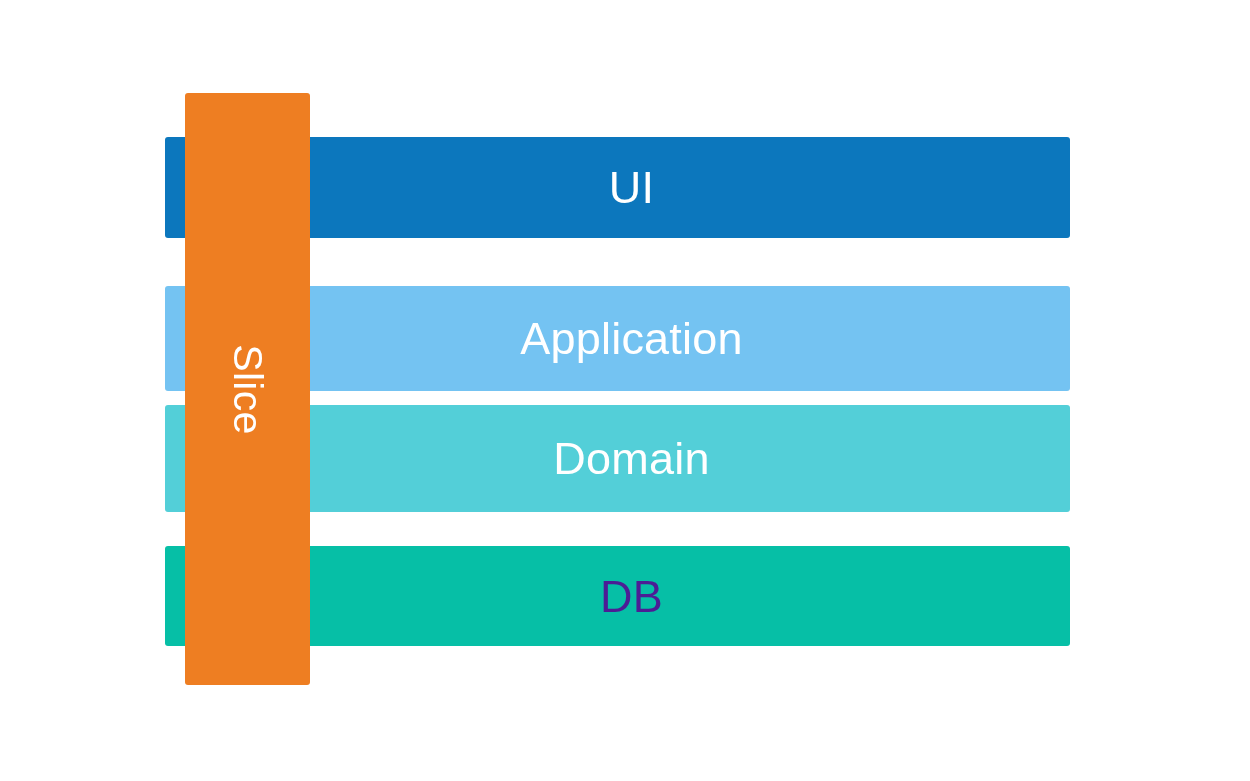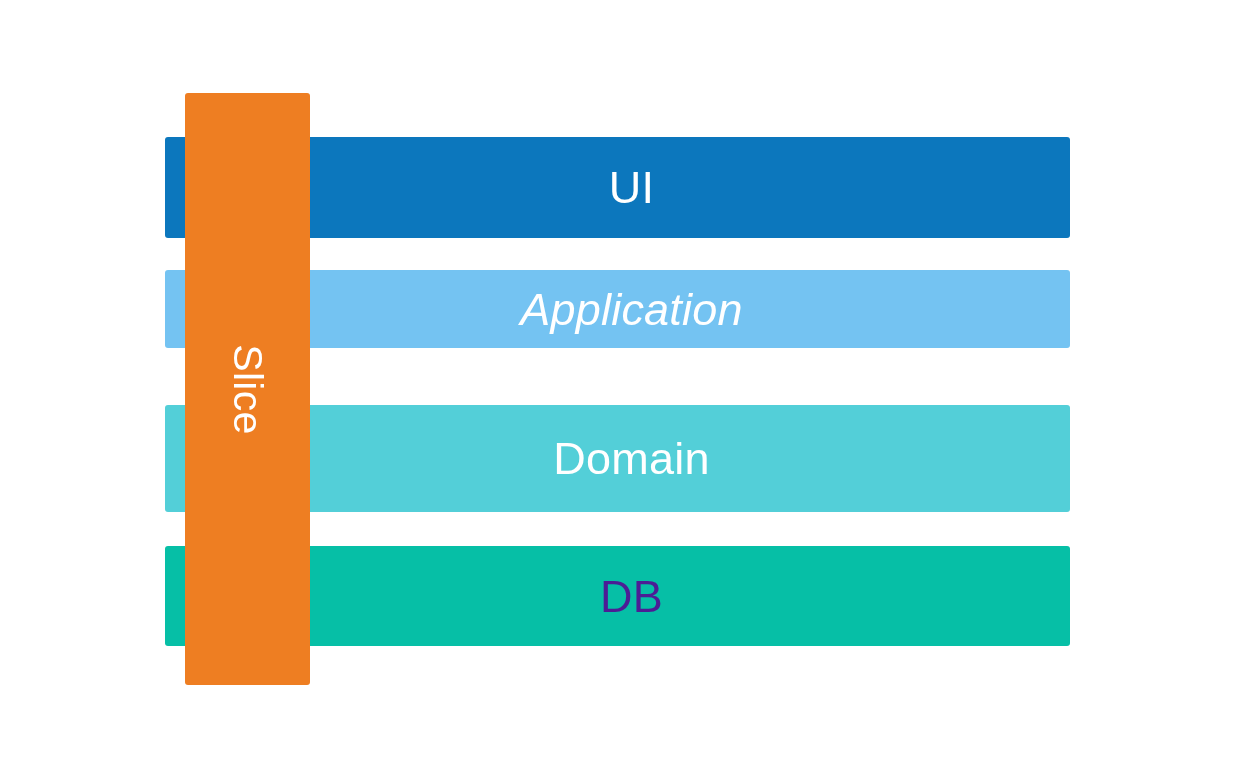--- a/index.html
+++ b/index.html
@@ -38,21 +38,21 @@
     font-size: 45px;
     font-weight: 400;
     line-height: 1;
     letter-spacing: 0.2px;
     white-space: nowrap;
     
     transform: translateX(14px);
   }
 
   #layer-ui      { top: 137px; height: 101px; }
-  #layer-app     { top: 270px; height: 78px; font-style: italic; }
+  #layer-app     { top: 286px; height: 105px; }
   #layer-domain  { top: 405px; height: 107px; }
   #layer-db      { top: 546px; height: 100px; }
 
   
   #slice-bar {
     position: absolute;
     left: 185px;
     top: 93px;
     width: 125px;
     height: 592px;

